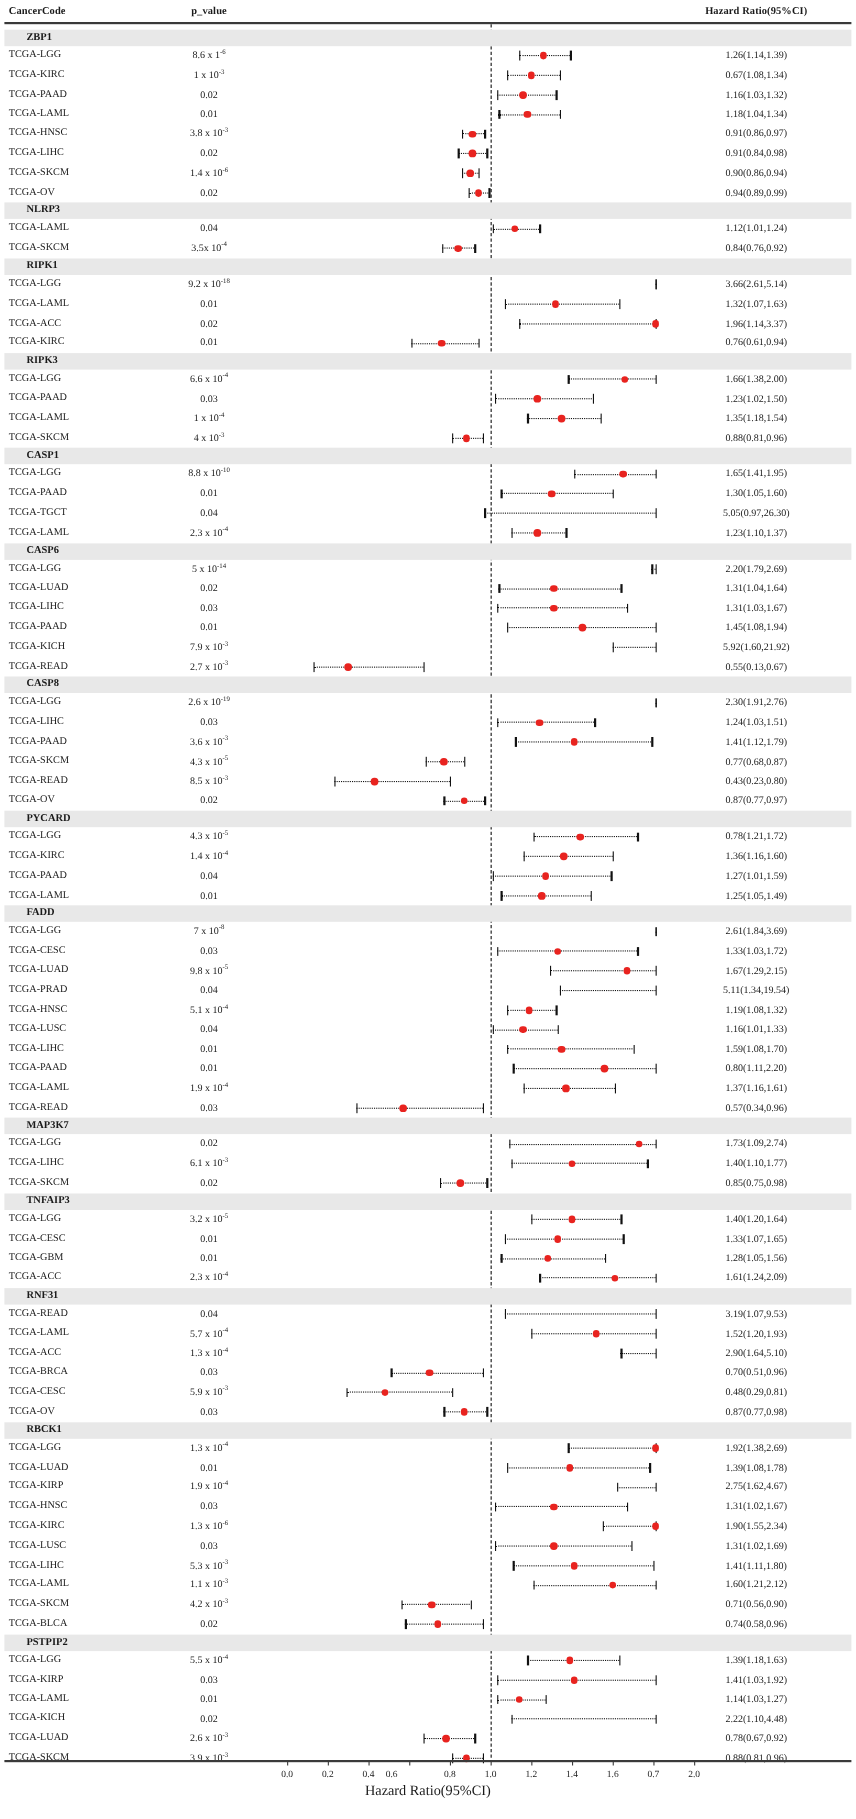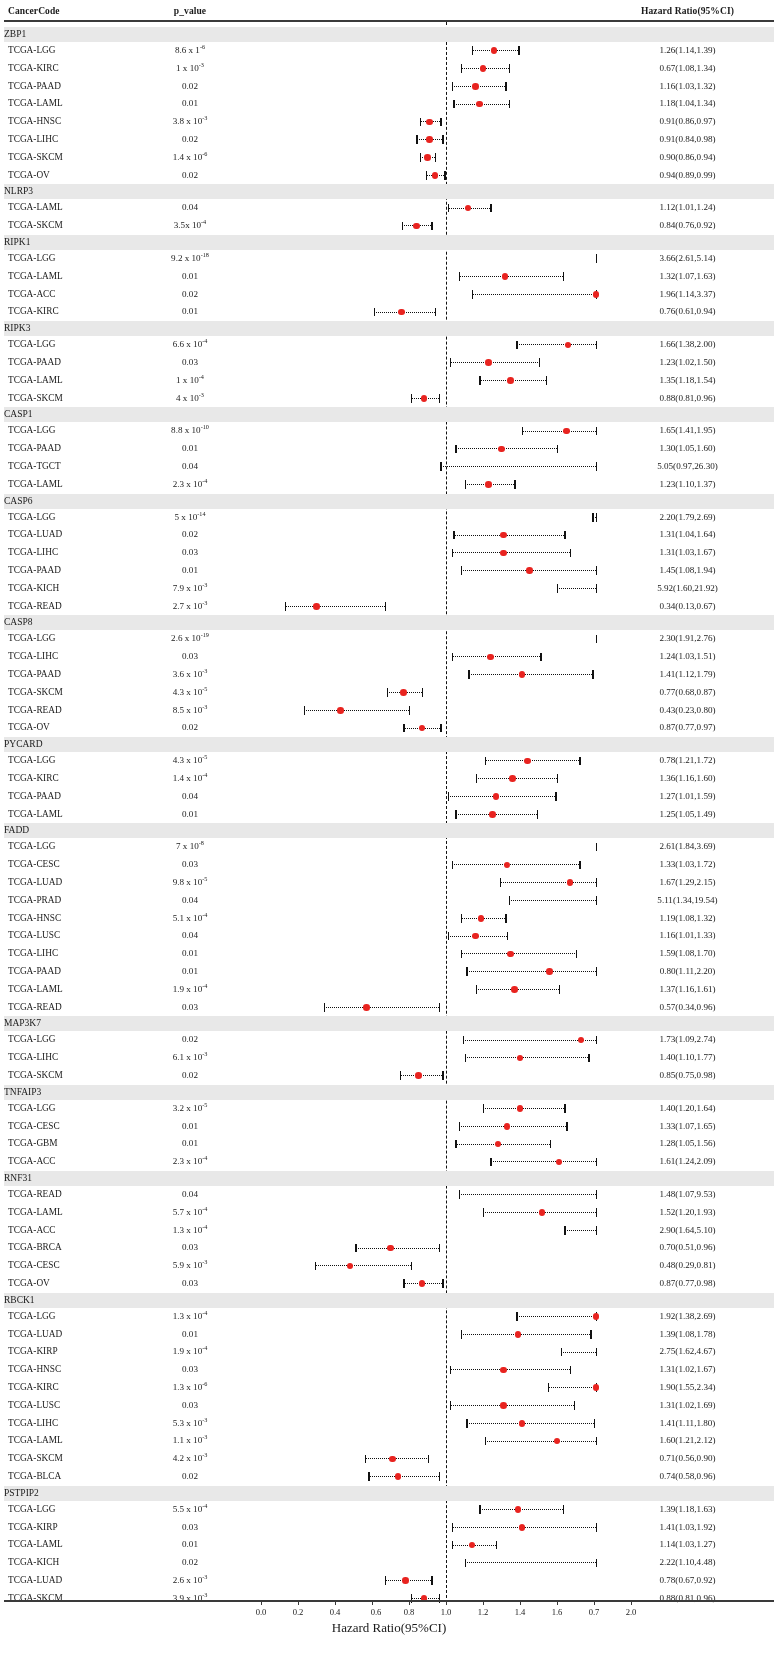--- a/index.html
+++ b/index.html
@@ -18,21 +18,21 @@
     letter-spacing:.1px;white-space:nowrap;
   }
   .rule{position:absolute;background:#3a3a3a;}
 
   
   .gene-band{
     position:absolute;left:4px;width:770px;height:15px;
     background:#e8e8e8;
   }
   .gene-label{
-    position:absolute;left:4px;font-weight:normal;font-size:9.5px;
+    position:absolute;left:24px;font-weight:bold;font-size:9.5px;
     line-height:15px;white-space:nowrap;
   }
 
   
   .row{position:absolute;left:0;width:778px;height:17.8px;}
   .cancer{
     position:absolute;left:8px;top:0;font-size:9.3px;line-height:17.8px;
     white-space:nowrap;
   }
   .pval{
@@ -340,21 +340,21 @@
         <div class="cap" style="left: 596px;"></div>
         <div class="hrtext">5.92(1.60,21.92)</div>
       </div>
       <div class="row" style="top: 597.6px;">
         <div class="cancer">TCGA-READ</div>
         <div class="pval"><span>2.7 x 10</span><sup>-3</sup></div>
         <div class="ci" style="left: 285.05px; width: 99.9px;"></div>
         <div class="cap" style="left: 285.05px;"></div>
         <div class="cap" style="left: 384.95px;"></div>
         <div class="dot" style="left: 316.5px;"></div>
-        <div class="hrtext">0.34(0.13,0.67)</div>
+        <div class="hrtext">0.55(0.13,0.67)</div>
       </div>
       <div class="gene-band" style="top: 615.4px;"></div>
       <div class="gene-label" style="top: 615.4px;">CASP8</div>
       <div class="row" style="top: 630.4px;">
         <div class="cancer">TCGA-LGG</div>
         <div class="pval"><span>2.6 x 10</span><sup>-19</sup></div>
         <div class="ci" style="left: 596px; width: 1px;"></div>
         <div class="cap" style="left: 596px;"></div>
         <div class="cap" style="left: 596px;"></div>
         <div class="hrtext">2.30(1.91,2.76)</div>
@@ -600,21 +600,21 @@
         <div class="hrtext">1.61(1.24,2.09)</div>
       </div>
       <div class="gene-band" style="top: 1171px;"></div>
       <div class="gene-label" style="top: 1171px;">RNF31</div>
       <div class="row" style="top: 1186px;">
         <div class="cancer">TCGA-READ</div>
         <div class="pval">0.04</div>
         <div class="ci" style="left: 458.95px; width: 137.05px;"></div>
         <div class="cap" style="left: 458.95px;"></div>
         <div class="cap" style="left: 596px;"></div>
-        <div class="hrtext">1.48(1.07,9.53)</div>
+        <div class="hrtext">3.19(1.07,9.53)</div>
       </div>
       <div class="row" style="top: 1203.8px;">
         <div class="cancer">TCGA-LAML</div>
         <div class="pval"><span>5.7 x 10</span><sup>-4</sup></div>
         <div class="ci" style="left: 483px; width: 113px;"></div>
         <div class="cap" style="left: 483px;"></div>
         <div class="cap" style="left: 596px;"></div>
         <div class="dot" style="left: 542.2px;"></div>
         <div class="hrtext">1.52(1.20,1.93)</div>
       </div>
@@ -803,21 +803,21 @@
 
   <div id="axisline"></div>
   <div id="axis-ticks">
       <div class="tick" style="left: 261px;"></div>
       <div class="ticklab" style="left: 261px;">0.0</div>
       <div class="tick" style="left: 298px;"></div>
       <div class="ticklab" style="left: 298px;">0.2</div>
       <div class="tick" style="left: 335px;"></div>
       <div class="ticklab" style="left: 335px;">0.4</div>
       <div class="tick" style="left: 372px;"></div>
-      <div class="ticklab" style="left: 376px;">0.6</div>
+      <div class="ticklab" style="left: 356px;">0.6</div>
       <div class="tick" style="left: 409px;"></div>
       <div class="ticklab" style="left: 409px;">0.8</div>
       <div class="tick" style="left: 446px;"></div>
       <div class="ticklab" style="left: 446px;">1.0</div>
       <div class="tick" style="left: 483px;"></div>
       <div class="ticklab" style="left: 483px;">1.2</div>
       <div class="tick" style="left: 520px;"></div>
       <div class="ticklab" style="left: 520px;">1.4</div>
       <div class="tick" style="left: 557px;"></div>
       <div class="ticklab" style="left: 557px;">1.6</div>

